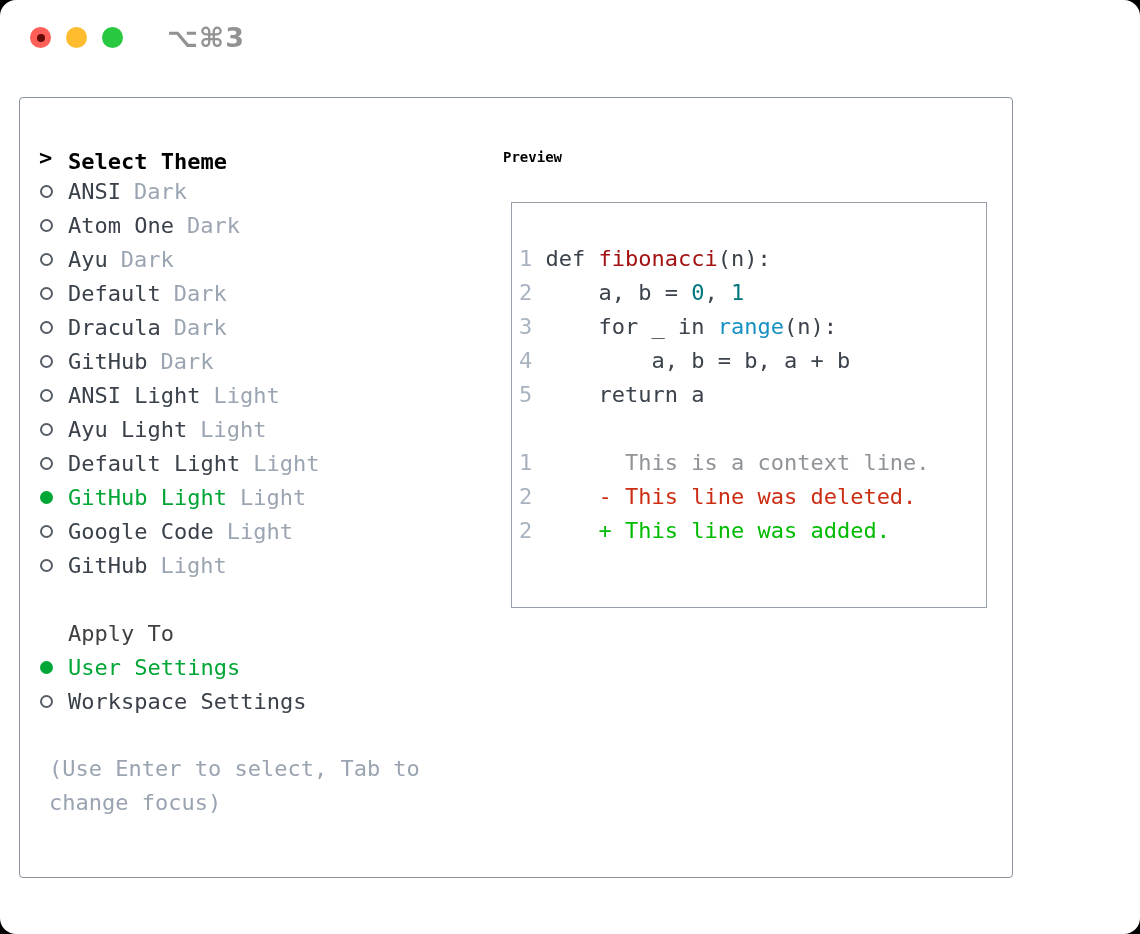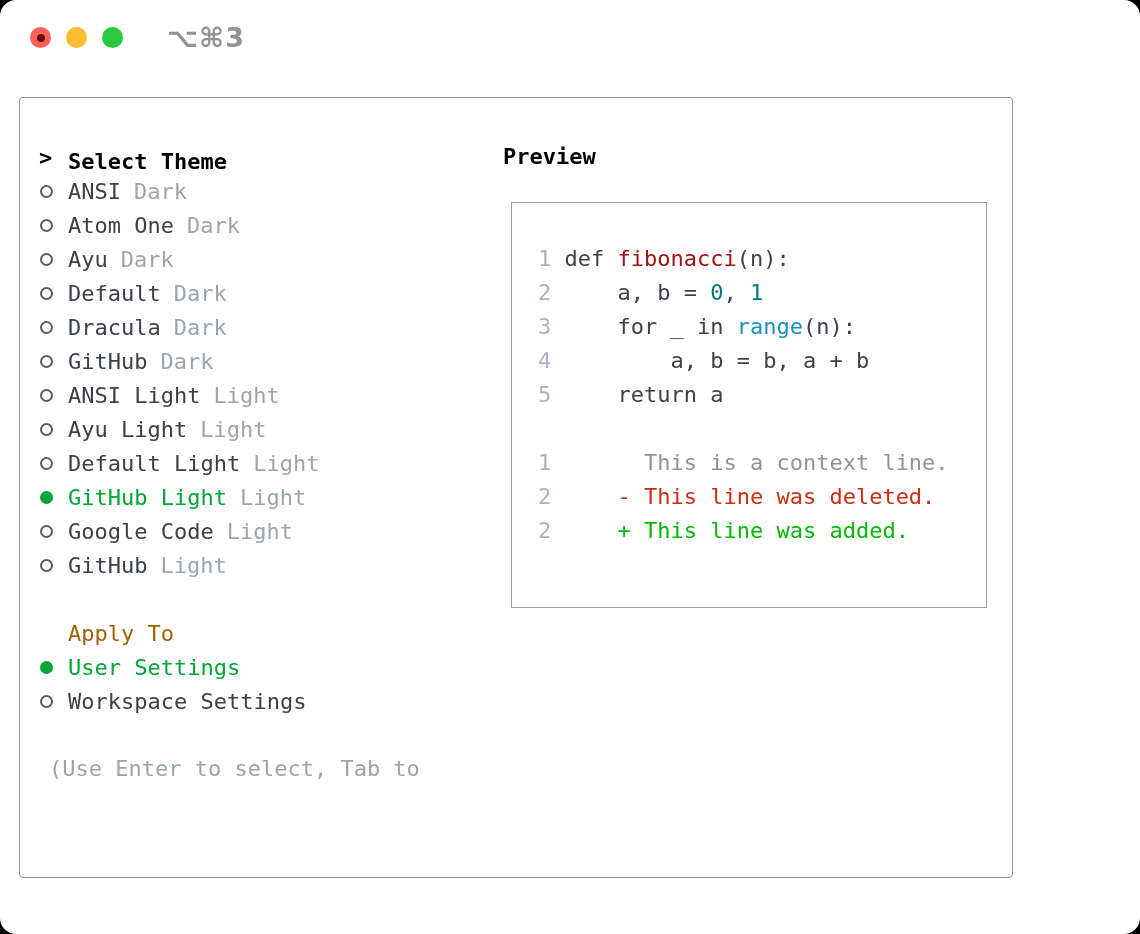--- a/index.html
+++ b/index.html
@@ -29,30 +29,30 @@
   
   .left-col{position:absolute;left:19px;top:42px;width:450px;font-size:22px;}
   .row{display:flex;align-items:center;height:34px;white-space:pre;}
   .row .marker{display:inline-flex;width:29px;align-items:center;}
   .chev{font-weight:700;color:#000;}
   .radio{width:13px;height:13px;border-radius:50%;border:2px solid #565d66;margin-left:1px;}
   .radio.sel{border-color:var(--c-accent);background:var(--c-accent);}
   .lbl{color:#3a414a;}
   .lbl.sel{color:var(--c-accent);}
   .hdr{color:#000;font-weight:700;margin-top:8px;}
-  .hdr2{color:#a16207;}
+  .hdr2{color:#404040;}
   .tag{color:var(--c-tag);margin-left:13px;}
   .spacer{height:34px;}
   .hint{color:var(--c-hint);line-height:34px;white-space:pre;margin-left:10px;}
   
   .preview-title{position:absolute;left:483px;top:42px;height:34px;line-height:34px;
-    font-size:22px;font-weight:700;color:#000;}
+    font-size:14px;font-weight:700;color:#000;}
   .preview-box{position:absolute;left:491px;top:104px;width:476px;height:406px;
     border:1.5px solid var(--c-border2);background:#fff;
-    padding:39px 0 0 26px;font-size:22px;}
+    padding:39px 0 0 7px;font-size:22px;}
   .code-line{height:34px;line-height:34px;white-space:pre;}
   .ln{color:var(--c-ln);}
   .tok-plain{color:var(--c-plain);}
   .tok-fn{color:var(--c-fn);}
   .tok-numlit{color:var(--c-numlit);}
   .tok-builtin{color:var(--c-builtin);}
   .tok-ctx{color:var(--c-ctx);margin-top:36px;}
   .tok-del{color:var(--c-del);}
   .tok-add{color:var(--c-add);}
 </style>
@@ -94,21 +94,21 @@
       <div class="spacer"></div>
       <div class="row">
         <span class="marker"></span>
         <span class="hdr2">Apply To</span>
       </div>
       <div id="apply-list">
           <div class="row"><span class="marker"><span class="radio sel"></span></span><span class="lbl sel">User Settings</span></div>
           <div class="row"><span class="marker"><span class="radio"></span></span><span class="lbl">Workspace Settings</span></div>
         </div>
       <div class="spacer"></div>
-      <div id="hint" class="hint"><div>(Use Enter to select, Tab to</div></div>
+      <div id="hint" class="hint"><div>(Use Enter to select, Tab to</div><div>change focus)</div></div>
     </div>
 
     <div class="preview-title">Preview</div>
 
     <div class="preview-box" id="preview-box">
         <div class="code-line"><span class="ln">1 </span><span class="tok-plain">def </span><span class="tok-fn">fibonacci</span><span class="tok-plain">(n):</span></div>
         <div class="code-line"><span class="ln">2 </span><span class="tok-plain">    a, b = </span><span class="tok-numlit">0</span><span class="tok-plain">, </span><span class="tok-numlit">1</span></div>
         <div class="code-line"><span class="ln">3 </span><span class="tok-plain">    for _ in </span><span class="tok-builtin">range</span><span class="tok-plain">(n):</span></div>
         <div class="code-line"><span class="ln">4 </span><span class="tok-plain">        a, b = b, a + b</span></div>
         <div class="code-line"><span class="ln">5 </span><span class="tok-plain">    return a</span></div>

